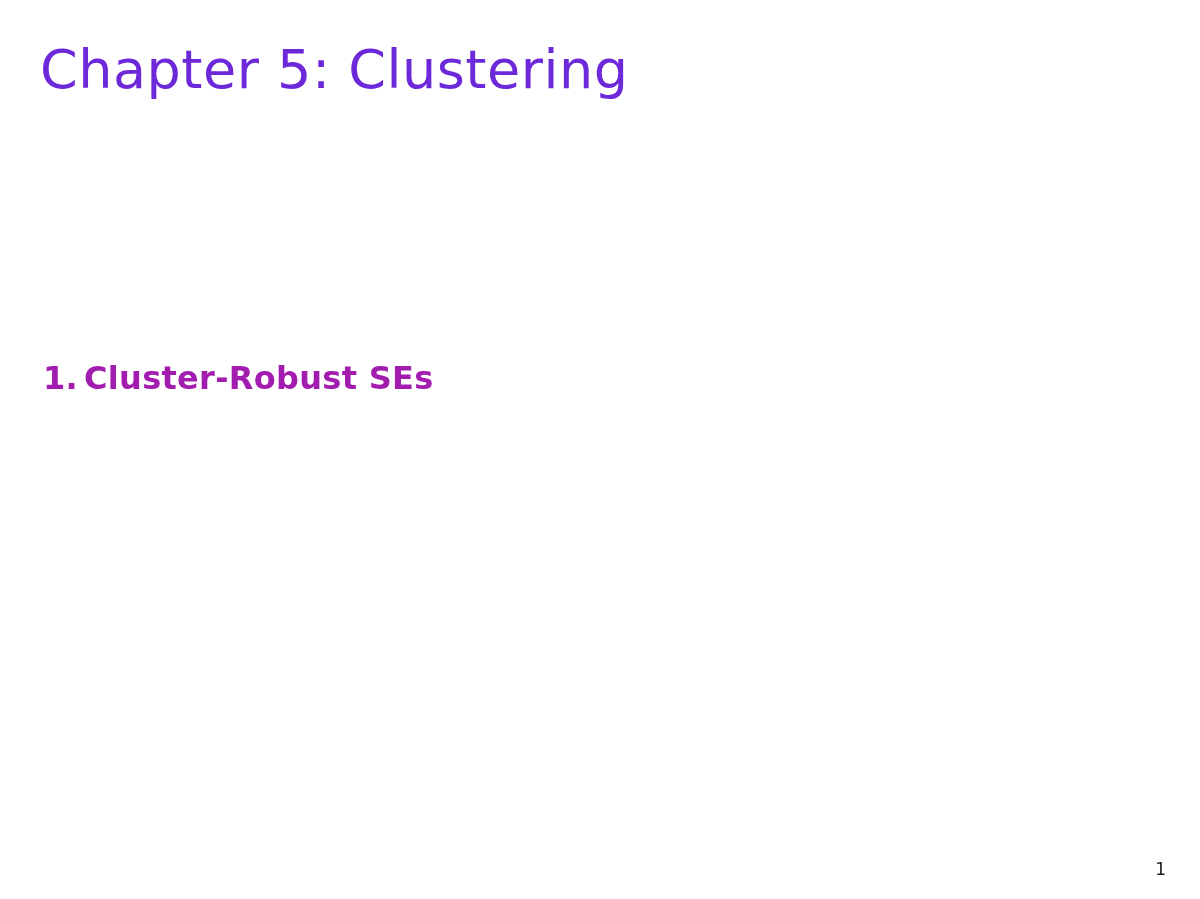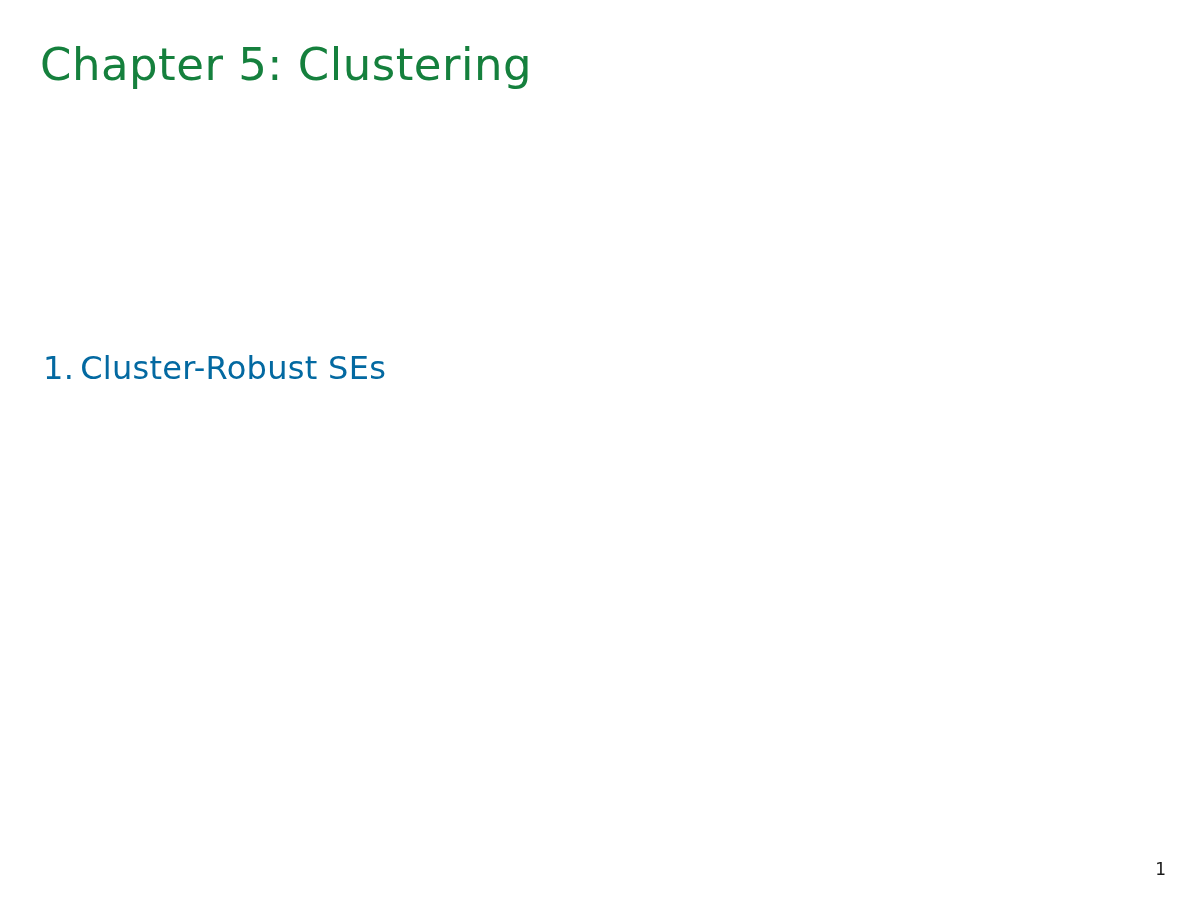--- a/index.html
+++ b/index.html
@@ -15,34 +15,34 @@
       position: relative;
       overflow: hidden;
     }
     .slide {
       width: 100%;
       height: 100%;
       padding: 38px 40px 0 40px;
       position: relative;
     }
     .title {
-      color: #15803d;
-      font-size: 45px;
+      color: #6d28d9;
+      font-size: 54px;
       font-weight: 400;
       letter-spacing: 0.5px;
       margin-bottom: 0;
     }
     .content {
       margin-top: 258px;
       padding-left: 3px;
     }
     .item {
-      color: #0369a1;
+      color: #a21caf;
       font-size: 32px;
-      font-weight: 400;
+      font-weight: 700;
       margin-bottom: 92px;
       letter-spacing: 0.3px;
     }
     .item-number {
       display: inline-block;
       margin-right: 6px;
     }
     .page-number {
       position: absolute;
       bottom: 20px;

